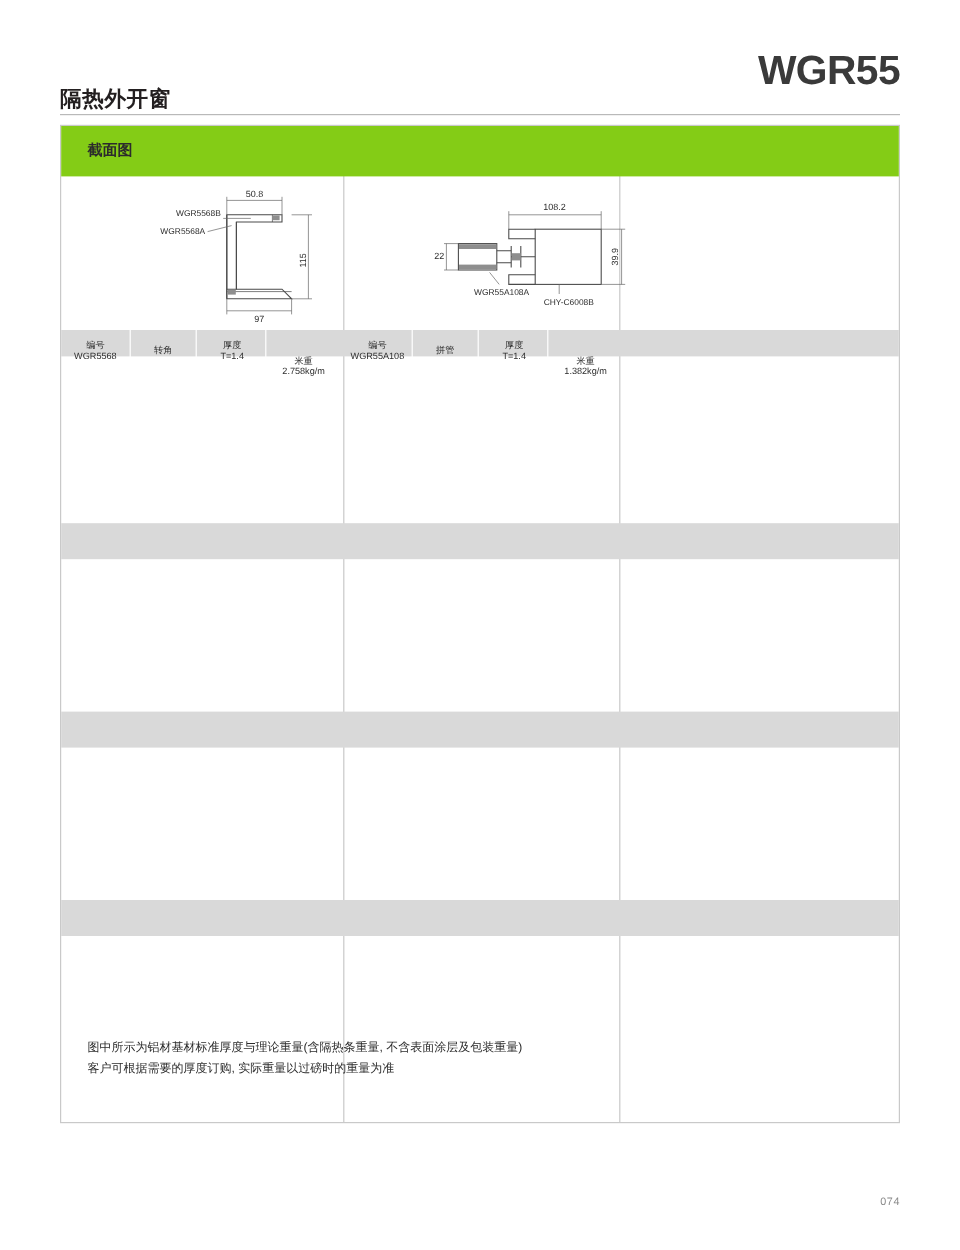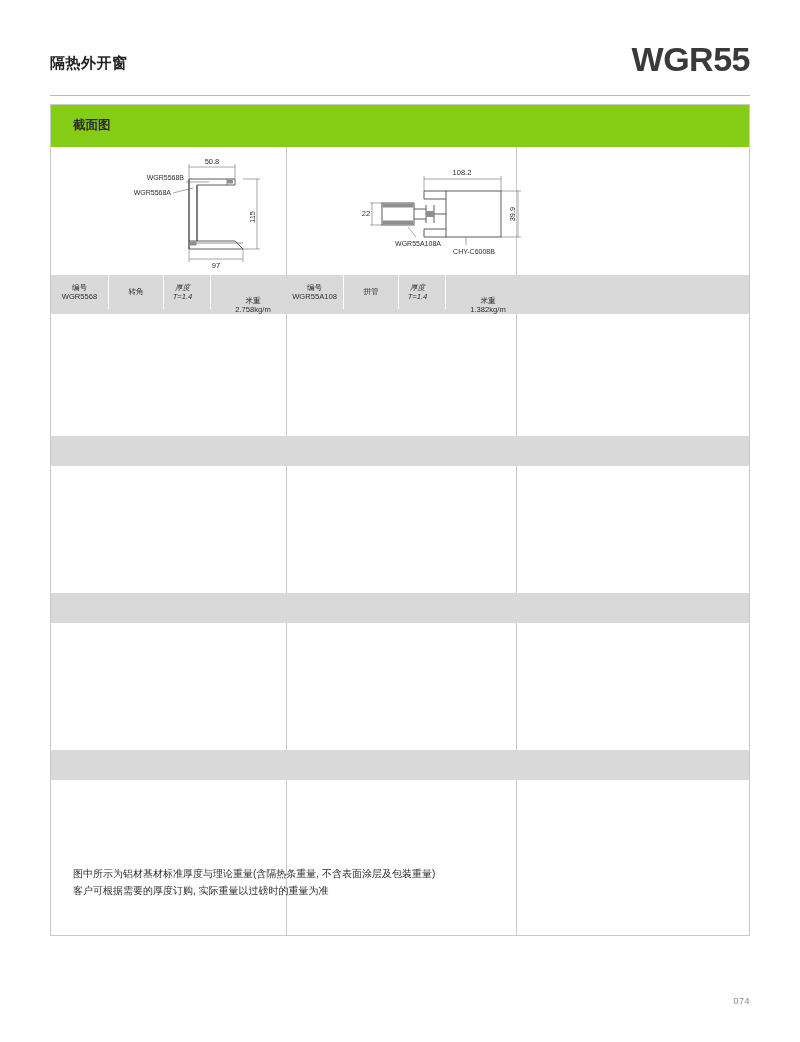--- a/index.html
+++ b/index.html
@@ -26,22 +26,22 @@
   .header {
     position: absolute;
     left: 50px;
     top: 48px;
     width: 700px;
     height: 44px;
   }
   .header-title {
     position: absolute;
     left: 0;
-    top: 6px;
-    font-size: 15px;
+    top: 22px;
+    font-size: 18px;
     font-weight: bold;
     letter-spacing: 0.5px;
     color: #231f20;
   }
   .header-code {
     position: absolute;
     right: 0;
     top: -8px;
     font-size: 34px;
     font-weight: bold;
@@ -107,21 +107,21 @@
 
   
   .draw-row {
     top: 42px;
     height: 128px;
   }
 
   
   .spec-row {
     top: 170px;
-    height: 39px;
+    height: 22px;
   }
   .spec-group {
     position: absolute;
     top: 0;
     height: 34px;
   }
   .spec-group.g1 { left: 0; width: 235px; }
   .spec-group.g2 { left: 235px; width: 230px; }
   .spec-cell {
     position: absolute;
@@ -132,21 +132,21 @@
     display: flex;
     flex-direction: column;
     align-items: center;
     justify-content: center;
     line-height: 1.25;
   }
   .spec-cell .l1 { font-size: 7.6px; color: #2c2c2c; }
   .spec-cell .l2 { font-size: 7.6px; color: #2c2c2c; }
   .spec-cell.w-a { left: 0;    width: 58px; }
   .spec-cell.w-b { left: 58px; width: 55px; }
-  .spec-cell.w-c { left: 104px;width: 56px; font-style: italic; }
+  .spec-cell.w-c { left: 115px;width: 56px; }
   .spec-cell.w-d { left: 169px;width: 66px; border-right: none; margin-top: 13px; }
 
   
   .blank-big-1 { top: 204px; height: 127px; }
   .band-a { top: 331px; height: 30px; }
   .blank-big-2 { top: 361px; height: 127px; }
   .band-b { top: 488px; height: 30px; }
   .blank-big-3 { top: 518px; height: 127px; }
   .band-c { top: 645px; height: 30px; }
   .note-row { top: 675px; height: 156px; }

